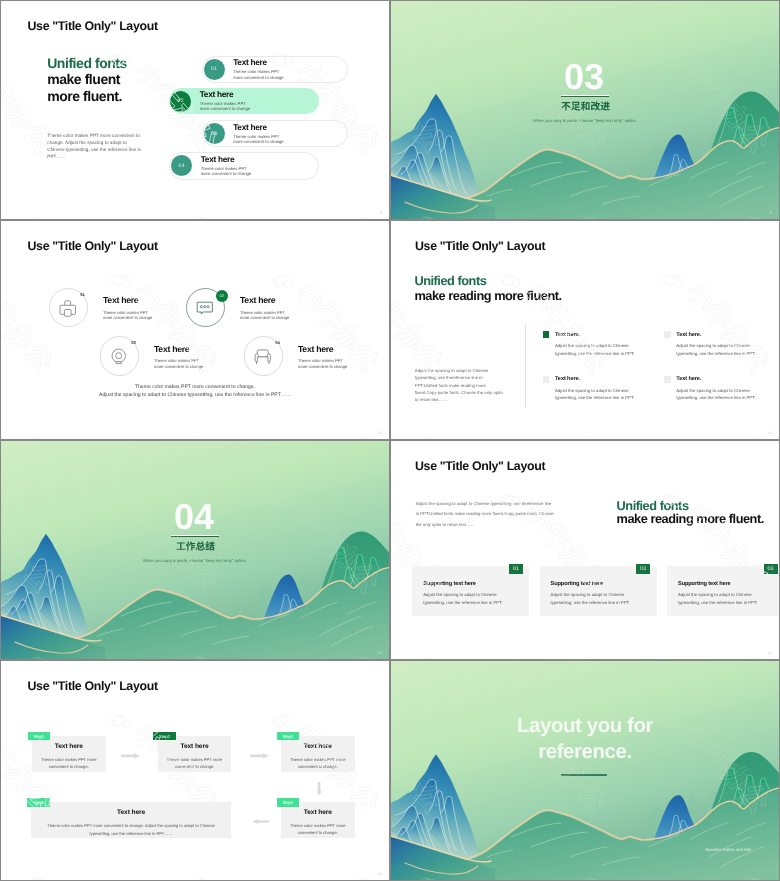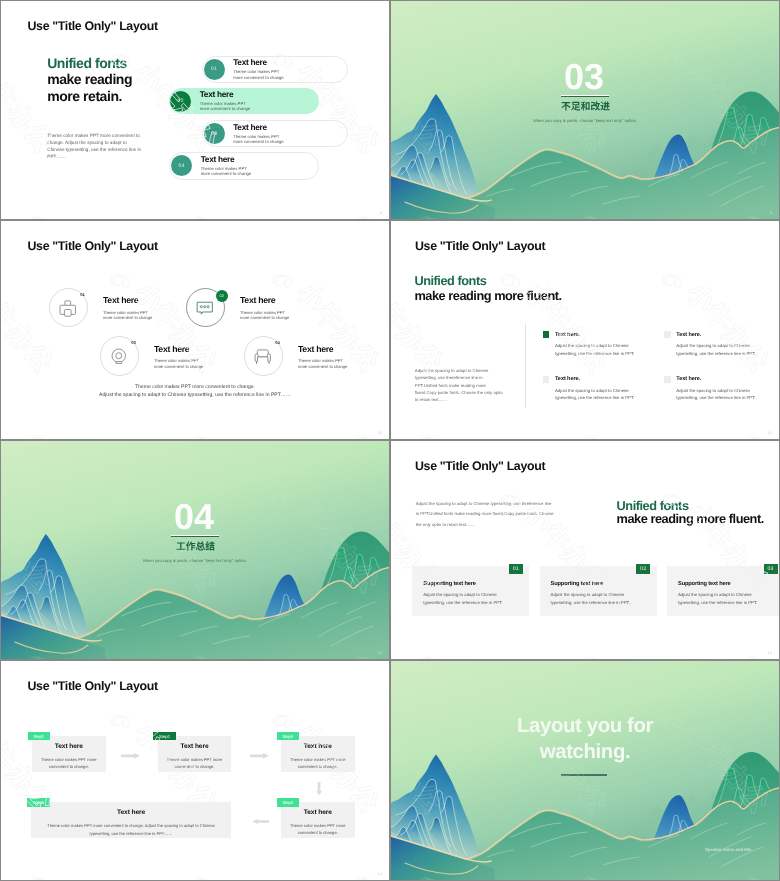--- a/index.html
+++ b/index.html
@@ -111,22 +111,22 @@
 </head>
 <body>
 
 <div class="grid">
 
 <div class="slide s1" style="left:1px;top:1px;width:388px;height:218px">
   <div class="sl-title" style="left:26.5px;top:18.6px">Use "Title Only" Layout</div>
 
   <div class="s1-head">
     <div class="hl-green">Unified fonts</div>
-    <div class="hl-black">make reading</div>
-    <div class="hl-black">more retain.</div>
+    <div class="hl-black">make fluent</div>
+    <div class="hl-black">more fluent.</div>
   </div>
   <div class="s1-body">Theme color makes PPT more convenient to change. Adjust the spacing to adapt to Chinese typesetting, use the reference line in PPT……</div>
 
   <div class="pill p1">
     <div class="pnum">
           <span>01</span>
         </div>
     <div class="ptxt">
       <div class="pt-t">Text here</div>
       <div class="pt-d">Theme color makes PPT</div>
@@ -745,21 +745,21 @@
         </svg>
       </div>
   <div class="pg">14</div>
 </div>
 
 <div class="slide s8" style="left:391px;top:661px;width:388px;height:219px">
   <svg class="mtn" viewBox="0 0 388 219" preserveAspectRatio="none">
     <use href="#mtn-scene"></use>
   </svg>
   <div class="ty1">Layout you for</div>
-  <div class="ty2">watching.</div>
+  <div class="ty2">reference.</div>
   <div class="ty-rule"></div>
   <div class="spk">Speaker name and title</div>
   <div class="wmk">
         <svg viewBox="0 0 388 219" preserveAspectRatio="none">
           <g stroke="#d9ecd4" opacity="0.30">
             <use href="#wm-tile" x="-308" y="-426"></use>
             <use href="#wm-tile" x="-145" y="-426"></use>
             <use href="#wm-tile" x="18" y="-426"></use>
             <use href="#wm-tile" x="181" y="-426"></use>
             <use href="#wm-tile" x="344" y="-426"></use>

